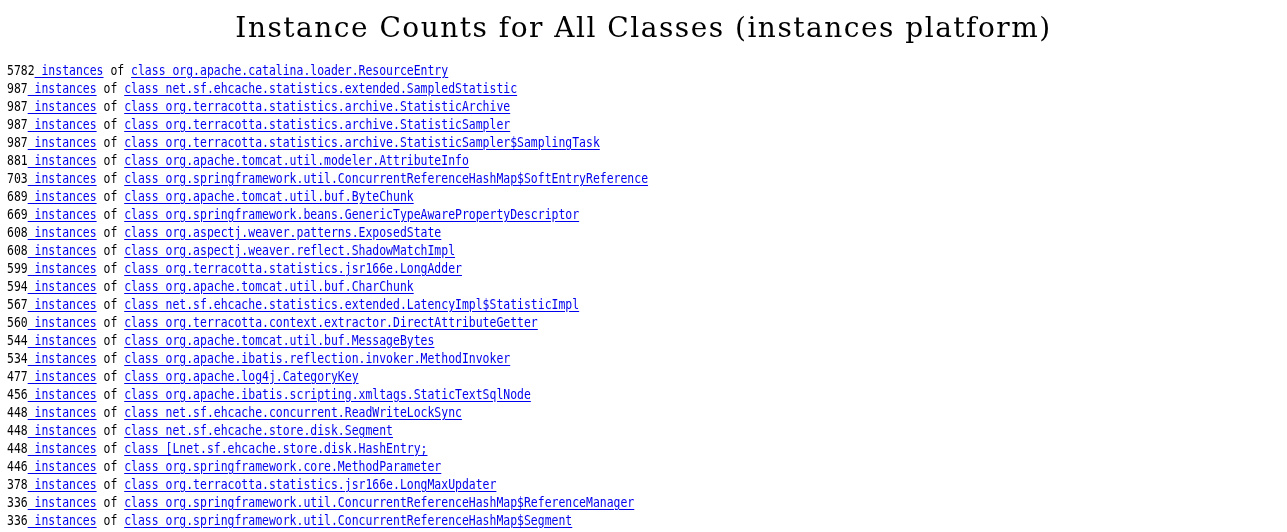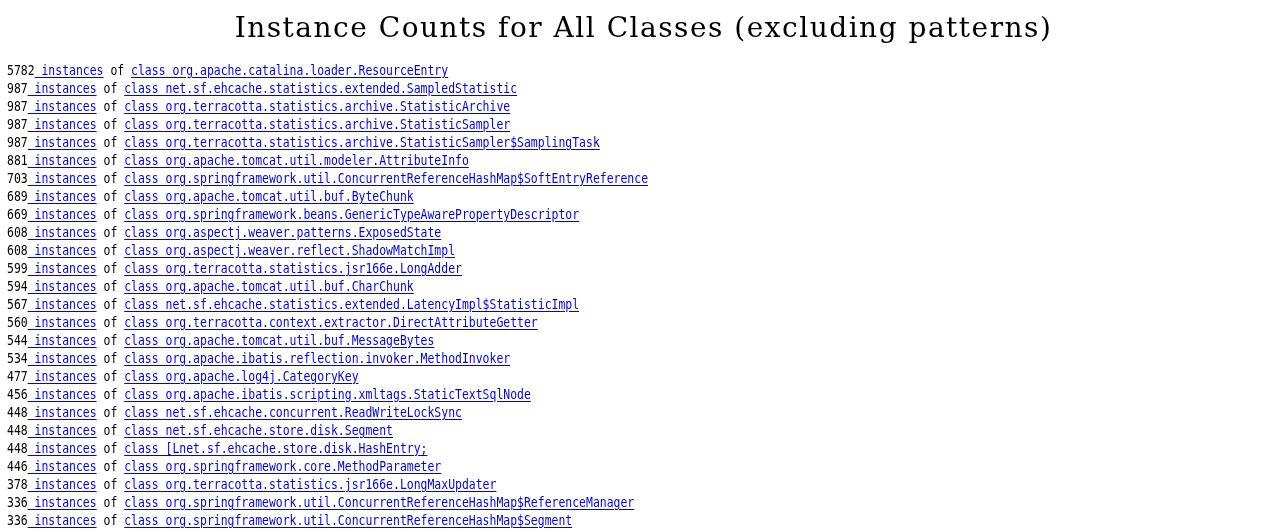--- a/index.html
+++ b/index.html
@@ -80,21 +80,21 @@
     text-underline-offset: 2px;
     white-space: pre;
     cursor: pointer;
   }
 </style>
 </head>
 <body>
 
 <div id="page">
 
-  <h1 class="page-title">Instance Counts for All Classes (excluding patterns)</h1>
+  <h1 class="page-title">Instance Counts for All Classes (instances platform)</h1>
 
   <div class="listing">
 
   <div class="instance-row"><span class="count">5782</span><a class="row-link" href="#"> instances</a><span class="sep"> of </span><a class="row-link" href="#">class org.apache.catalina.loader.ResourceEntry</a></div>
       <div class="instance-row"><span class="count">987</span><a class="row-link" href="#"> instances</a><span class="sep"> of </span><a class="row-link" href="#">class net.sf.ehcache.statistics.extended.SampledStatistic</a></div>
       <div class="instance-row"><span class="count">987</span><a class="row-link" href="#"> instances</a><span class="sep"> of </span><a class="row-link" href="#">class org.terracotta.statistics.archive.StatisticArchive</a></div>
       <div class="instance-row"><span class="count">987</span><a class="row-link" href="#"> instances</a><span class="sep"> of </span><a class="row-link" href="#">class org.terracotta.statistics.archive.StatisticSampler</a></div>
       <div class="instance-row"><span class="count">987</span><a class="row-link" href="#"> instances</a><span class="sep"> of </span><a class="row-link" href="#">class org.terracotta.statistics.archive.StatisticSampler$SamplingTask</a></div>
       <div class="instance-row"><span class="count">881</span><a class="row-link" href="#"> instances</a><span class="sep"> of </span><a class="row-link" href="#">class org.apache.tomcat.util.modeler.AttributeInfo</a></div>
       <div class="instance-row"><span class="count">703</span><a class="row-link" href="#"> instances</a><span class="sep"> of </span><a class="row-link" href="#">class org.springframework.util.ConcurrentReferenceHashMap$SoftEntryReference</a></div>

